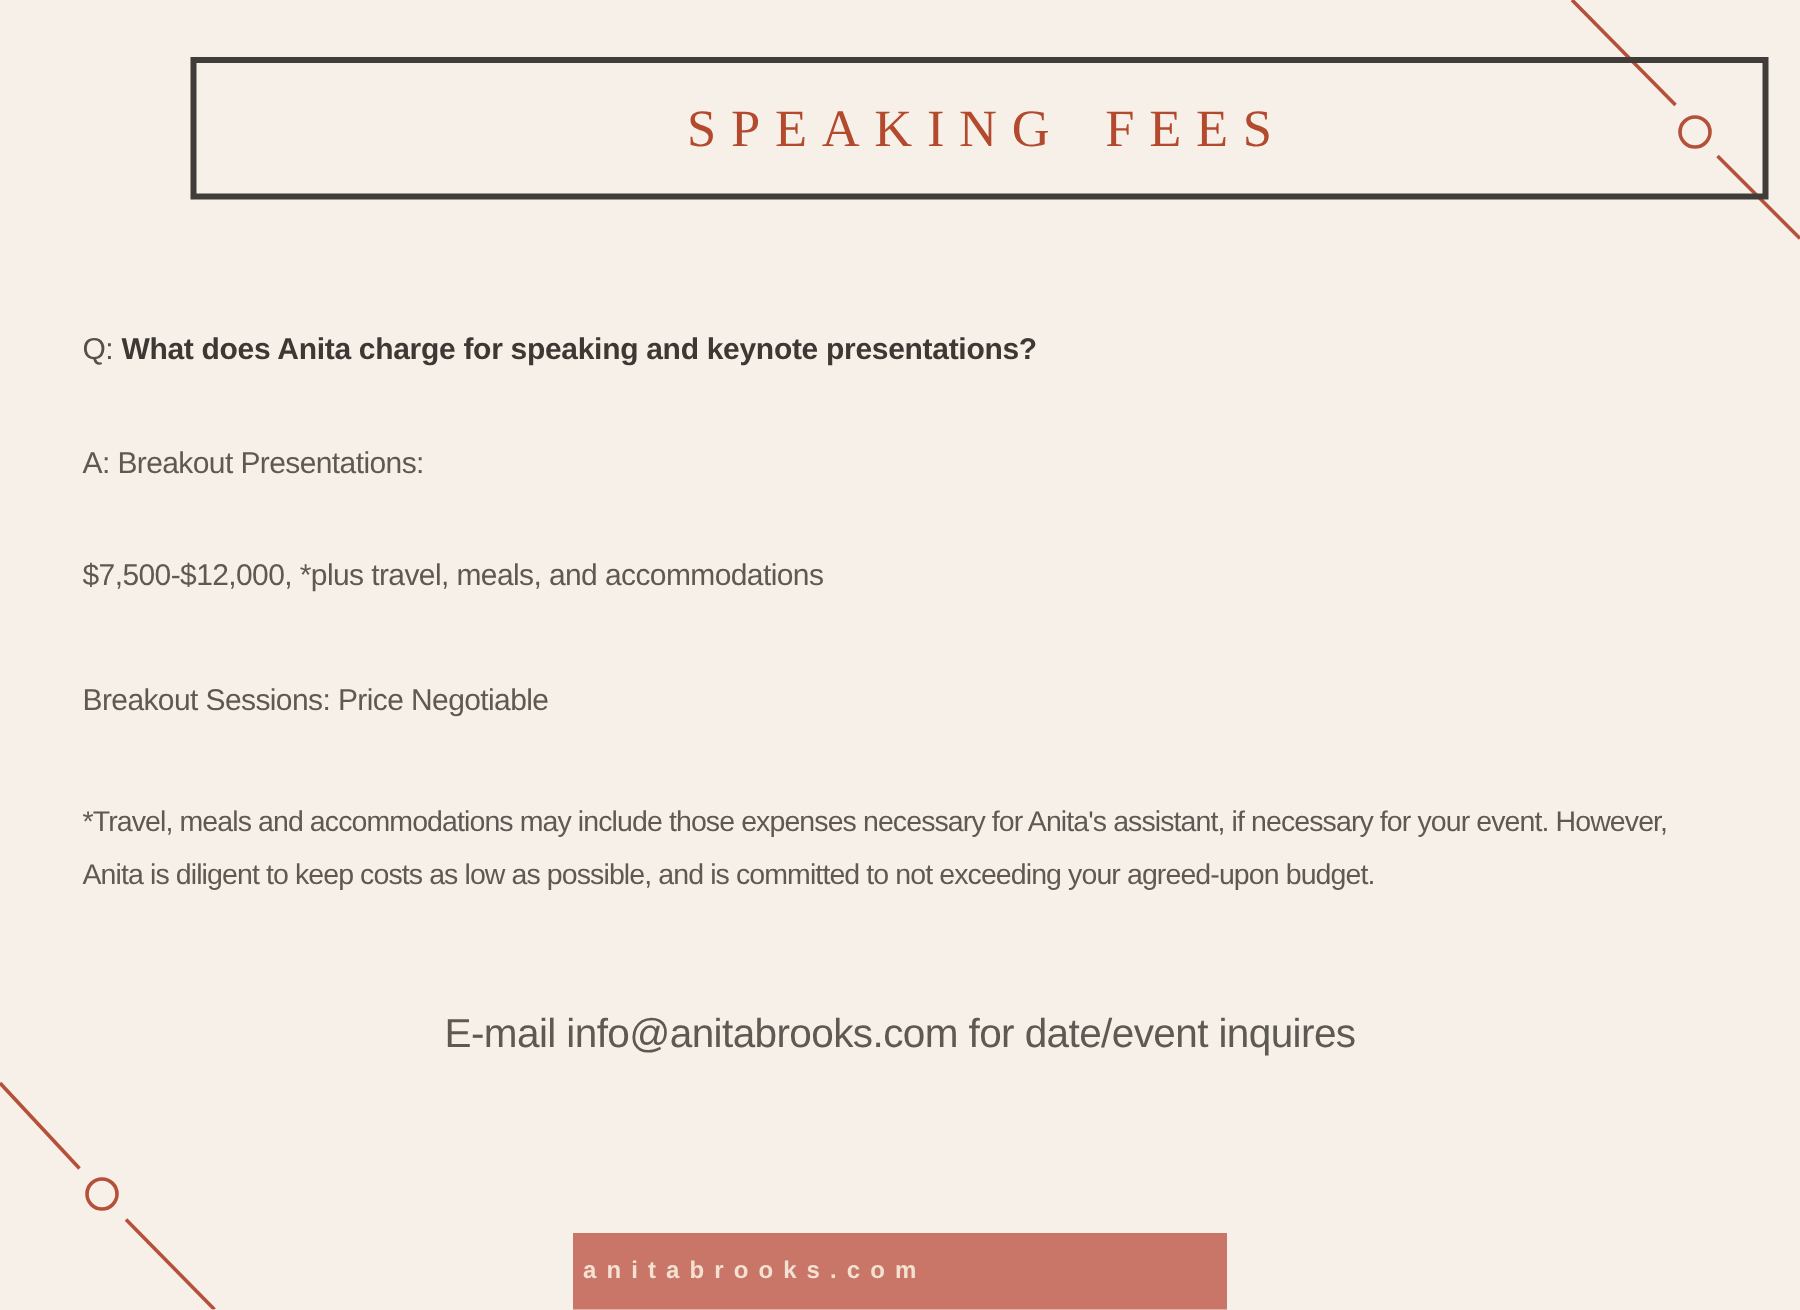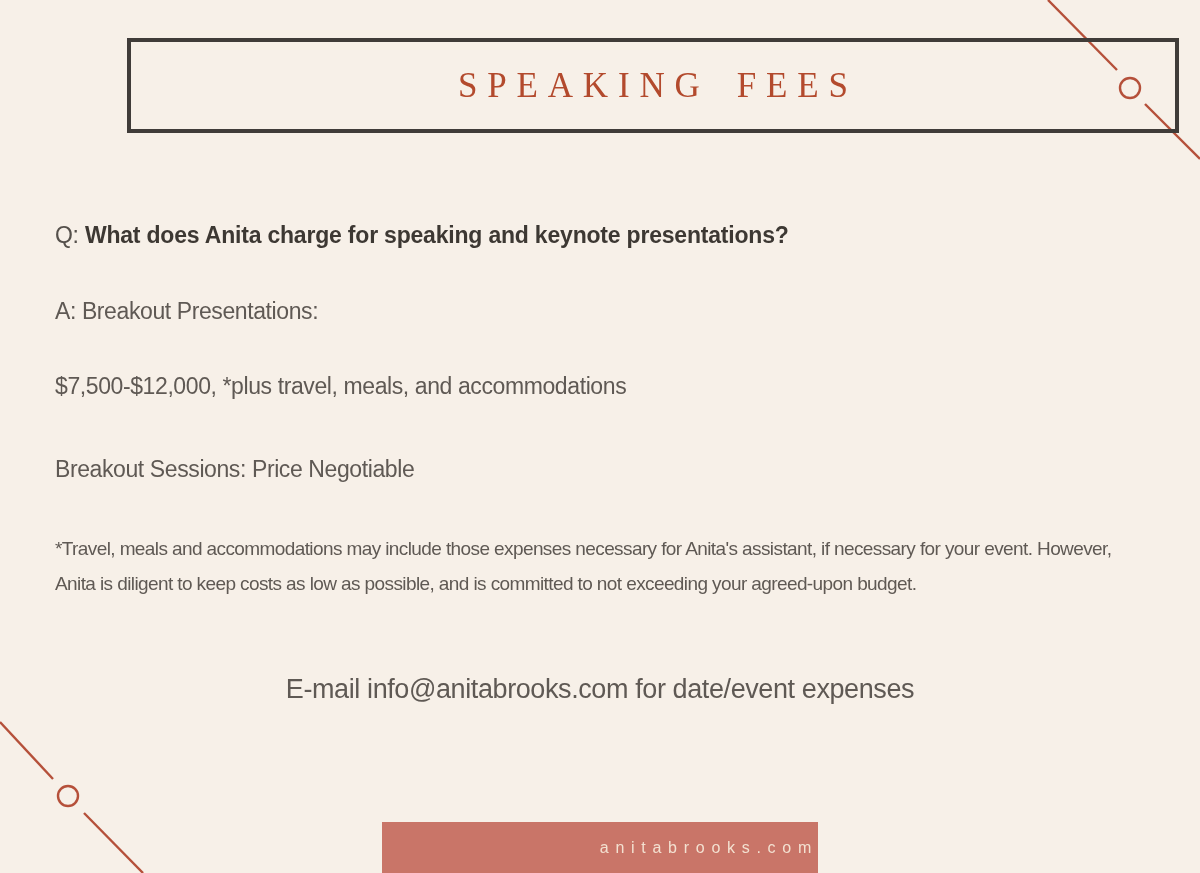--- a/index.html
+++ b/index.html
@@ -35,21 +35,21 @@
     word-spacing: 0.25em;
     color: #b34a2d;
     white-space: nowrap;
     text-indent: 0.28em; 
   }
 
   
   .text-block {
     position: absolute;
     left: 55px;
-    font-size: 23px;
+    font-size: 20px;
     letter-spacing: -0.4px;
     color: #5f5954;
     white-space: nowrap;
   }
   .q-line { top: 222px; color: #55504b; }
   .q-prefix { margin-right: 0.28em; font-weight: 400; }
   .q-bold { font-weight: 700; color: #3d3833; letter-spacing: -0.2px; }
 
   .a-line { top: 298px; }
   .price-line { top: 373px; }
@@ -76,21 +76,21 @@
     color: #5f5954;
   }
 
   
   .footer-bar {
     position: absolute;
     left: 50%; bottom: 0;
     transform: translateX(-50%);
     width: 436px; height: 51px;
     background: #c97568;
-    display: flex; align-items: center; justify-content: flex-end;
+    display: flex; align-items: center; justify-content: flex-start; font-weight: bold;
   }
   .footer-bar span {
     font-size: 16px;
     letter-spacing: 0.42em;
     text-indent: 0.42em;
     color: #f3e1d1;
   }
 </style>
 </head>
 <body>
@@ -116,17 +116,17 @@
 </p>
 
 <p class="text-block a-line">A: Breakout Presentations:</p>
 
 <p class="text-block price-line">$7,500-$12,000, *plus travel, meals, and accommodations</p>
 
 <p class="text-block breakout-line">Breakout Sessions: Price Negotiable</p>
 
 <p class="disclaimer">*Travel, meals and accommodations may include those expenses necessary for Anita's assistant, if necessary for your event. However, Anita is diligent to keep costs as low as possible, and is committed to not exceeding your agreed-upon budget.</p>
 
-<p class="contact-line">E-mail info@anitabrooks.com for date/event expenses</p>
+<p class="contact-line">E-mail info@anitabrooks.com for date/event inquires</p>
 
 <div class="footer-bar">
   <span>anitabrooks.com</span>
 </div>
 
 </body></html>

